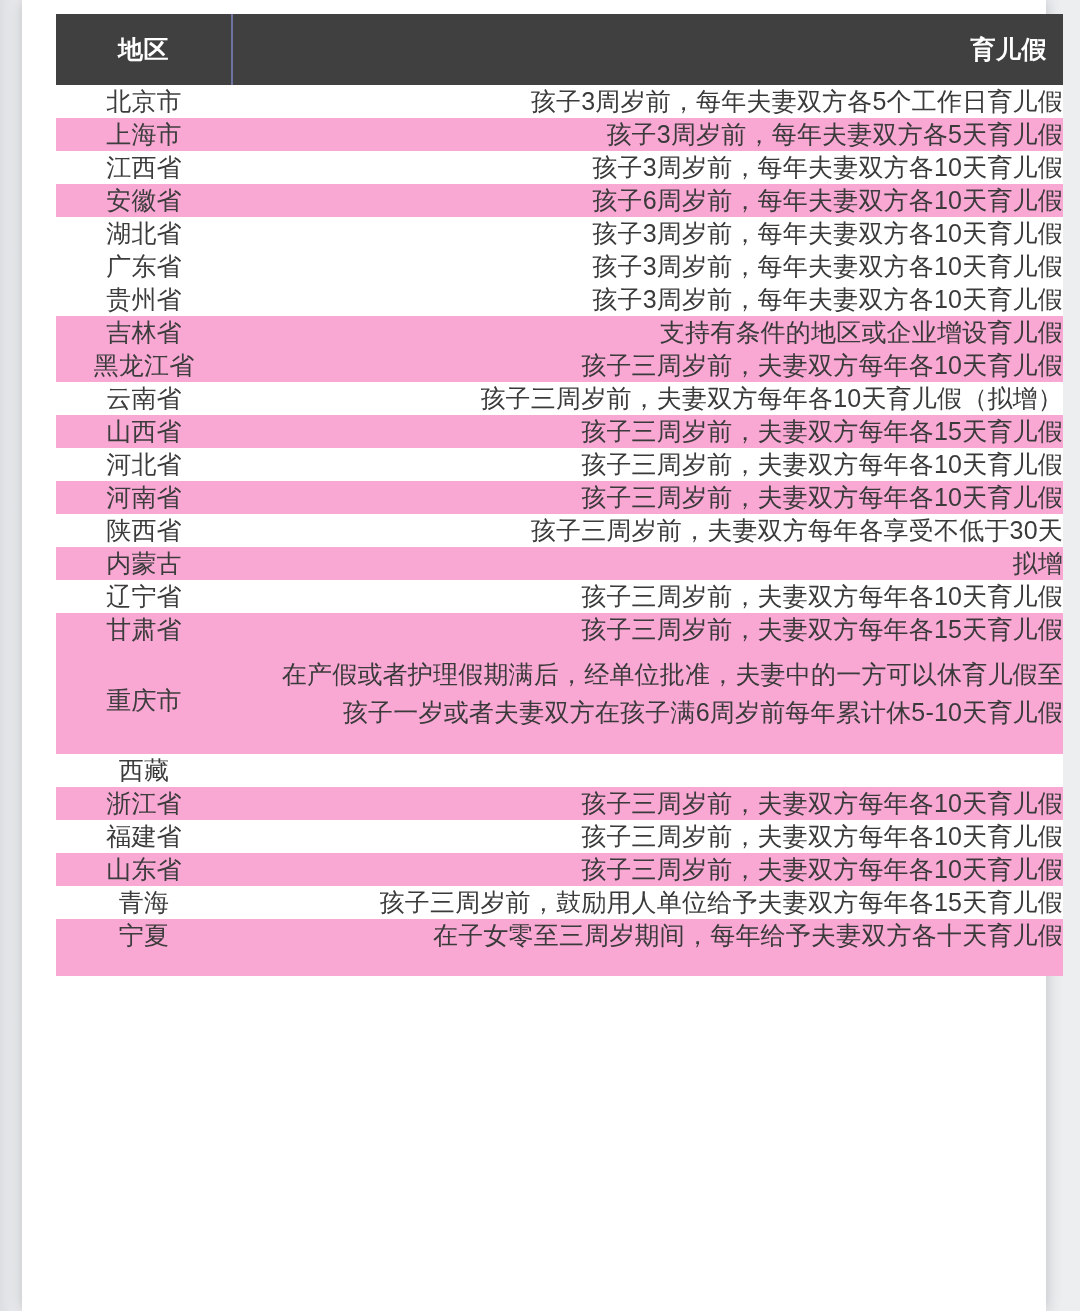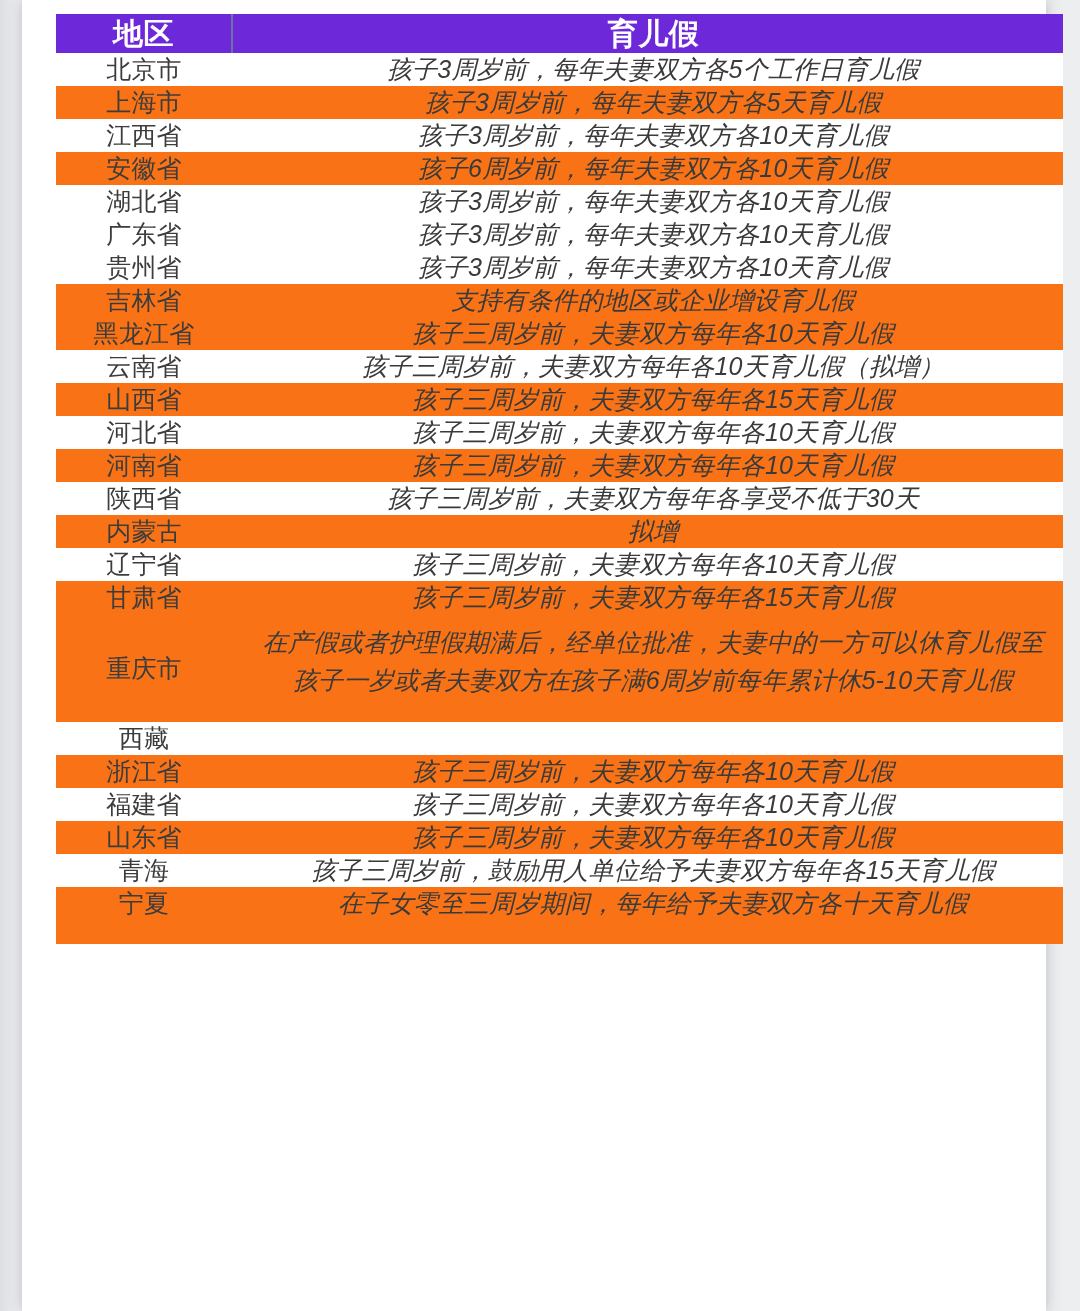--- a/index.html
+++ b/index.html
@@ -42,60 +42,59 @@
   table.leave-table {
     border-collapse: collapse;
     width: 1007px;
     table-layout: fixed;
   }
 
   table.leave-table col.col-region { width: 176px; }
   table.leave-table col.col-policy { width: 831px; }
 
   thead th {
-    background: #6d28d9;
+    background: #404040;
     color: #ffffff;
-    font-size: 30px;
+    font-size: 25px;
     font-weight: bold;
     height: 39px;
     line-height: 39px;
-    padding: 0;
+    padding: 16px;
     vertical-align: middle;
     letter-spacing: 0.5px;
   }
   thead th.th-region {
     text-align: center;
     border-right: 2px solid #6e72a0;
   }
   thead th.th-policy {
-    text-align: center;
+    text-align: right;
     padding-left: 11px;
   }
 
   tbody td {
     font-size: 25px;
     color: #3a3a3a;
     padding: 0;
     height: 24px;
     vertical-align: middle;
     letter-spacing: 0.2px;
   }
   tbody td.td-region {
     text-align: center;
     color: #3c3c3c;
   }
   tbody td.td-policy {
-    text-align: center;
+    text-align: right;
     padding-left: 11px;
     color: #3a3a3a;
-    font-style: italic;
   }
 
   tbody tr.odd  { background: #ffffff; }
-  tbody tr.even { background: #f97316; }
+  tbody tr.even { background: #f9a8d4; }
 
   tbody tr.tall td { height: 86px; }
   tbody tr.tall td.td-policy {
     line-height: 38px;
     padding-top: 4px;
     padding-bottom: 18px;
   }
   tbody tr.tall td.td-policy .line { display: block; white-space: nowrap; }
 </style>
 </head>

